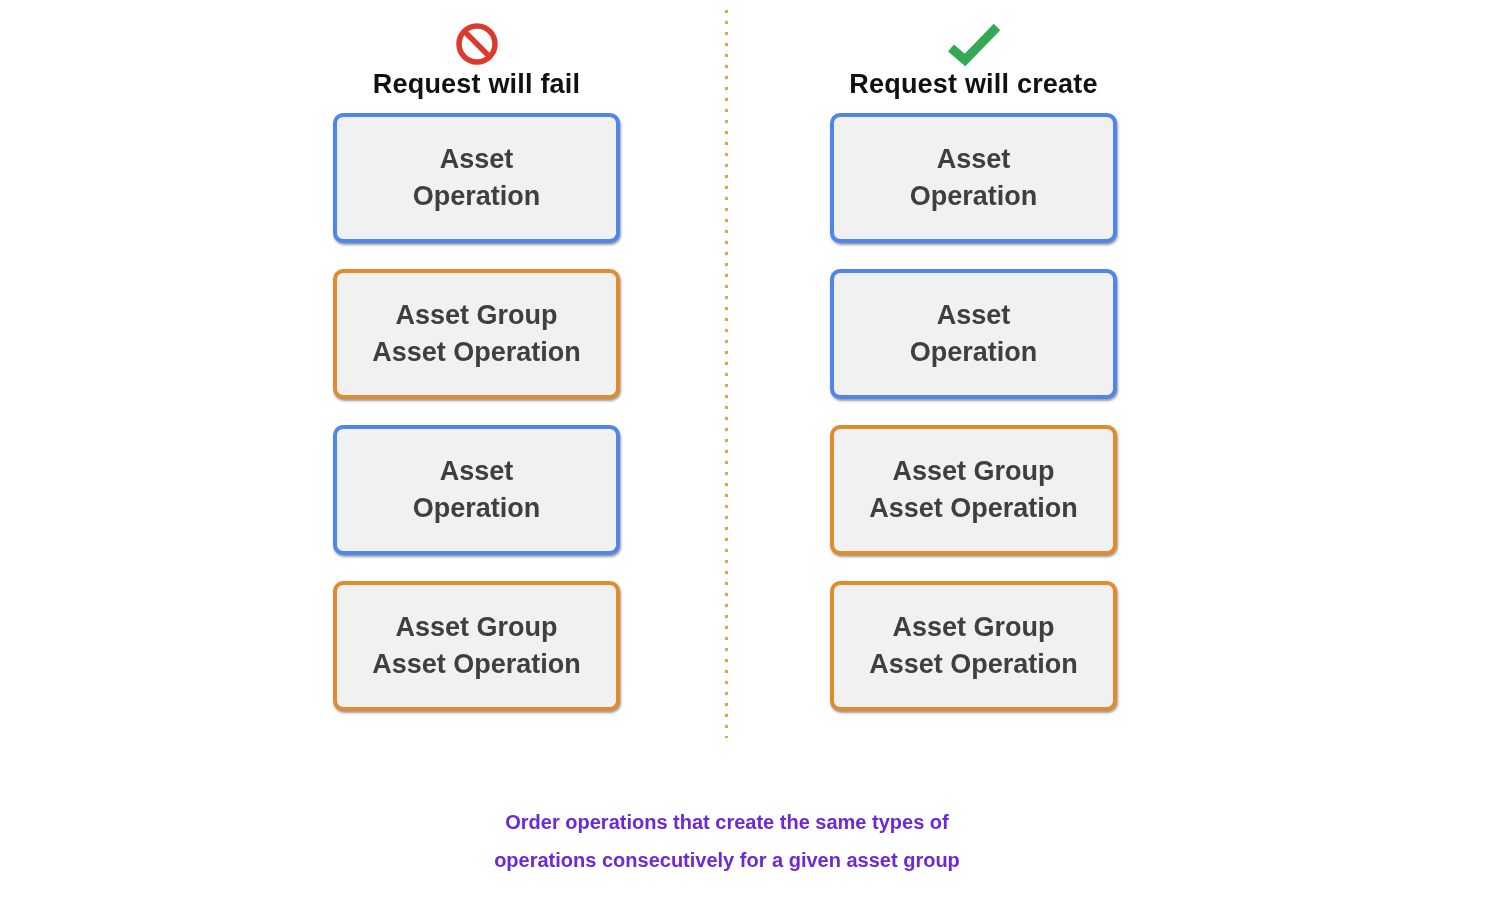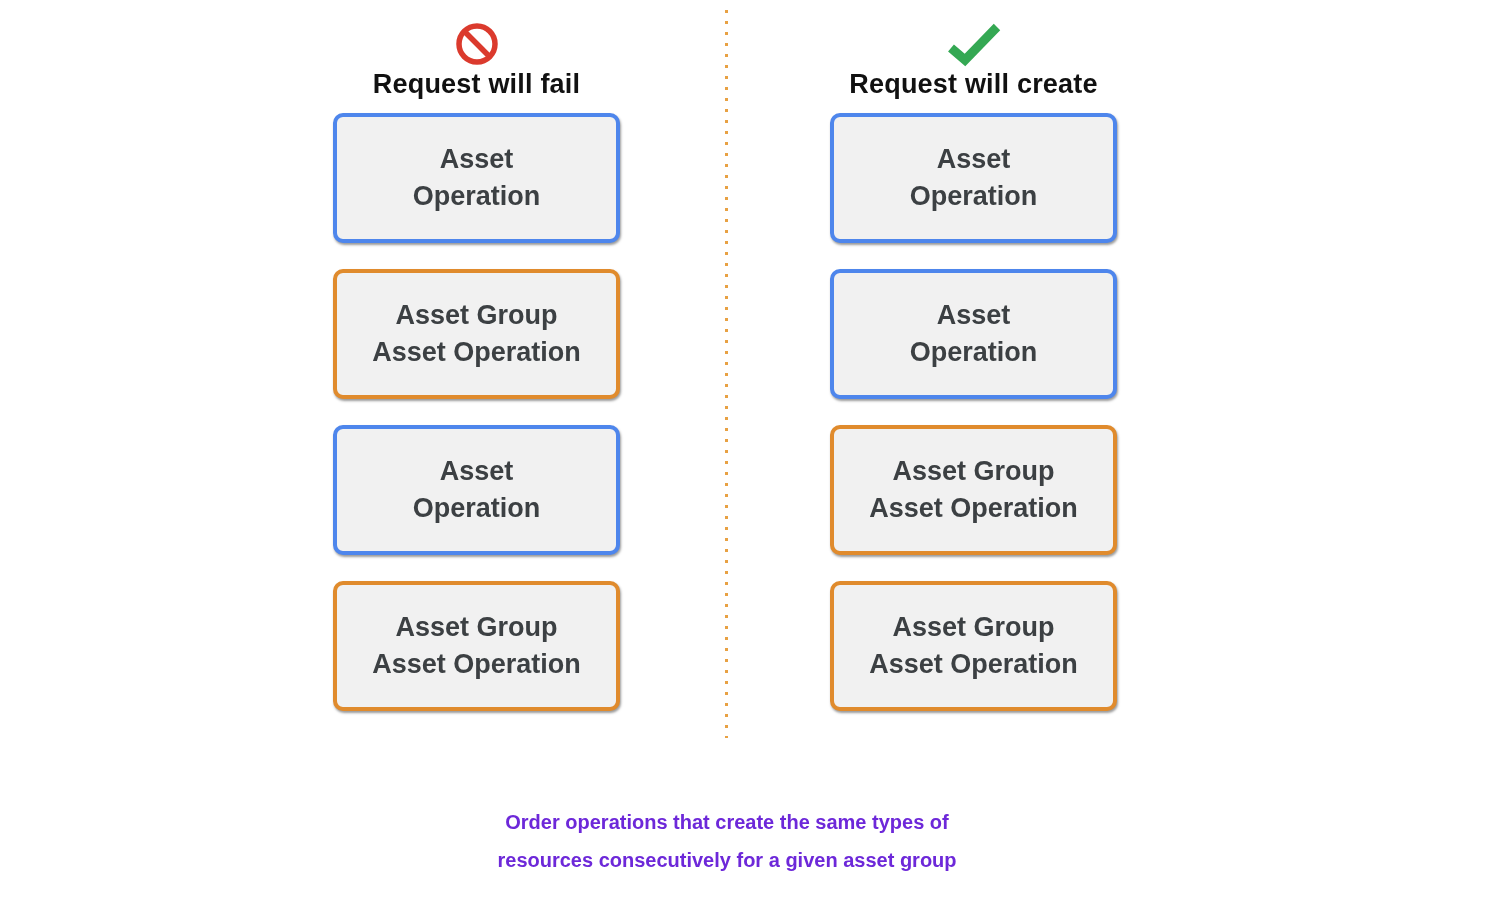--- a/index.html
+++ b/index.html
@@ -155,16 +155,16 @@
       </div>
       <div class="node orange">
         <div>Asset Group</div>
         <div>Asset Operation</div>
       </div>
     </div>
   </div>
 
   <div class="caption">
     <div>Order operations that create the same types of</div>
-    <div>resources consecutively for a given asset group</div>
+    <div>operations consecutively for a given asset group</div>
   </div>
 
 </div>
 
 </body></html>

